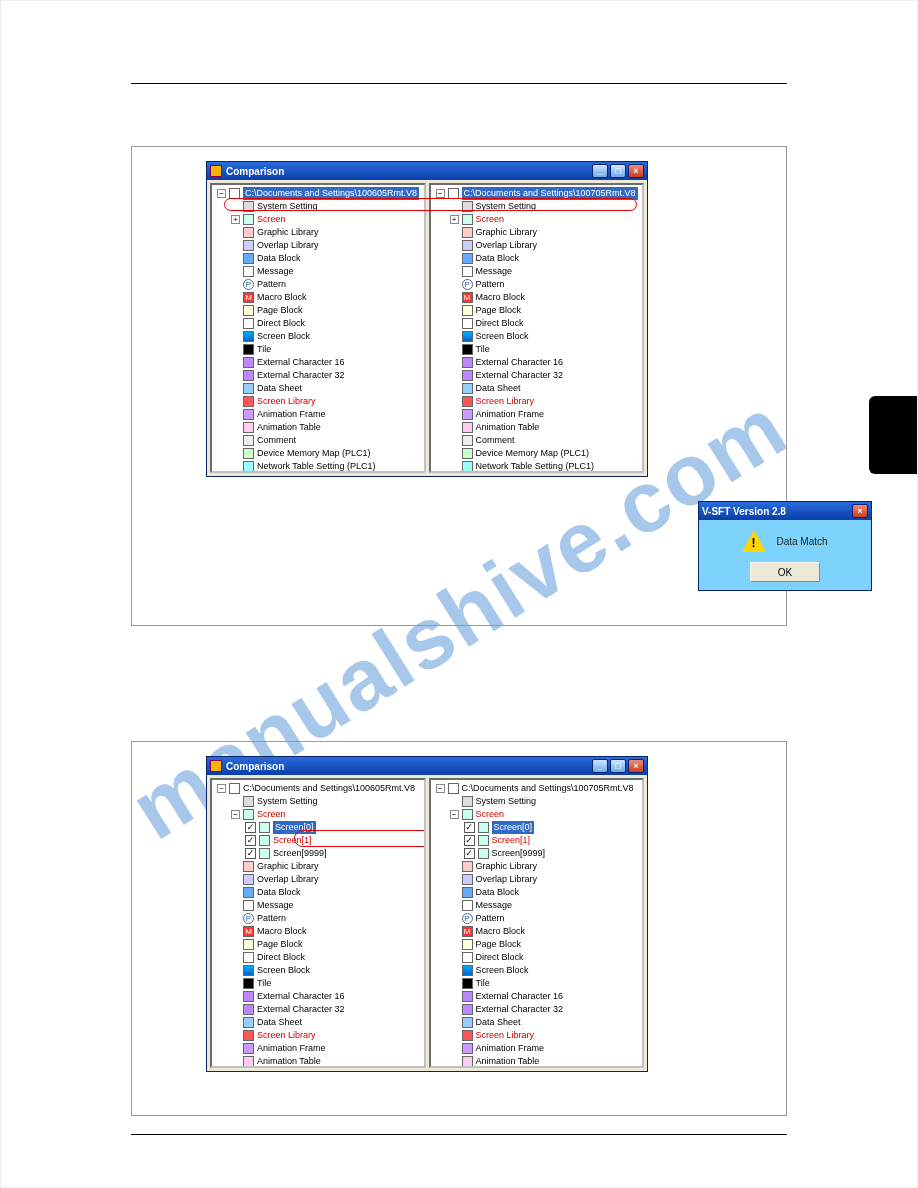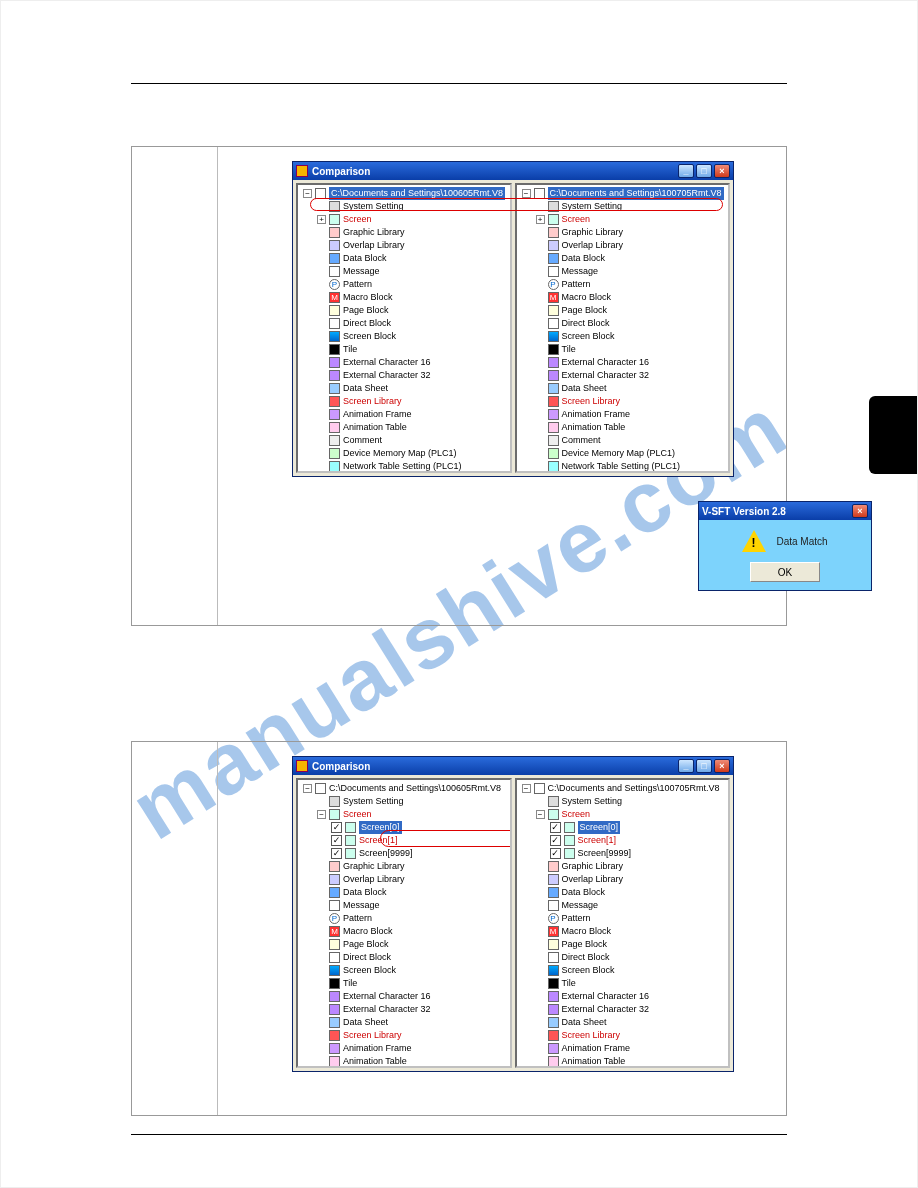--- a/index.html
+++ b/index.html
@@ -6,21 +6,21 @@
   body { background: #fff; font-family: Arial, sans-serif; color: #222; }
   .page { width: 918px; height: 1188px; margin: 0 auto; background: #fff; position: relative; border: 1px solid #eee; }
   .hr-top { position: absolute; top: 82px; left: 130px; right: 130px; border-top: 1.2px solid #000; }
   .hr-bot { position: absolute; bottom: 52px; left: 130px; right: 130px; border-top: 1.2px solid #000; }
 
   .thumb-tab { position: absolute; right: 0; top: 395px; width: 48px; height: 78px; background: #000; border-radius: 6px 0 0 6px; }
 
   .watermark { position: absolute; left: 50%; top: 52%; transform: translate(-50%,-50%) rotate(-32deg); font-size: 86px; font-weight: 600; color: rgba(60,130,210,0.45); letter-spacing: 2px; pointer-events: none; white-space: nowrap; }
 
   .block { position: absolute; left: 130px; right: 130px; border: 1px solid #999; }
-  .block-inner { display: flex; }
+  .block-inner { display: flex; flex-direction: column; }
   .block .left-col { width: 86px; border-right: 1px solid #bbb; }
   .block .right-col { flex: 1; padding: 14px; }
 
   .block1 { top: 145px; height: 480px; }
   .block2 { top: 740px; height: 375px; }
 
   
   .xp-window { border: 1px solid #0a246a; background: #ece9d8; font-family: Tahoma, sans-serif; font-size: 9px; position: relative; }
   .xp-title { background: linear-gradient(#2a6bdc,#0a3ea8); color: #fff; height: 18px; display: flex; align-items: center; padding: 0 3px; }
   .xp-title .t-icon { width: 12px; height: 12px; background: #f7b500; border: 1px solid #805; margin-right: 4px; }

